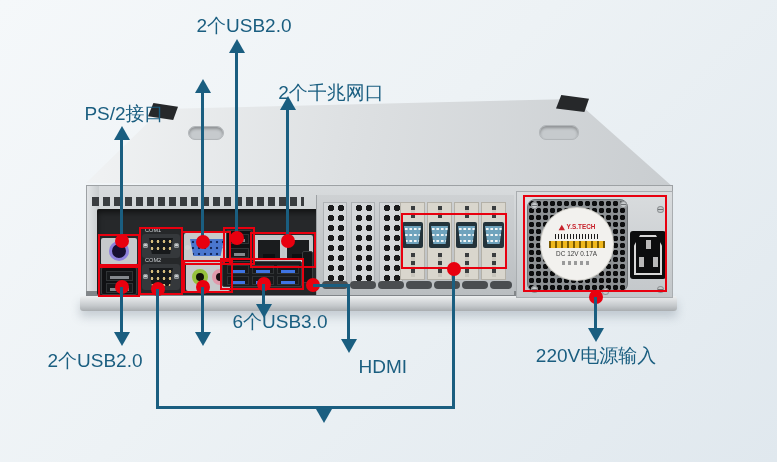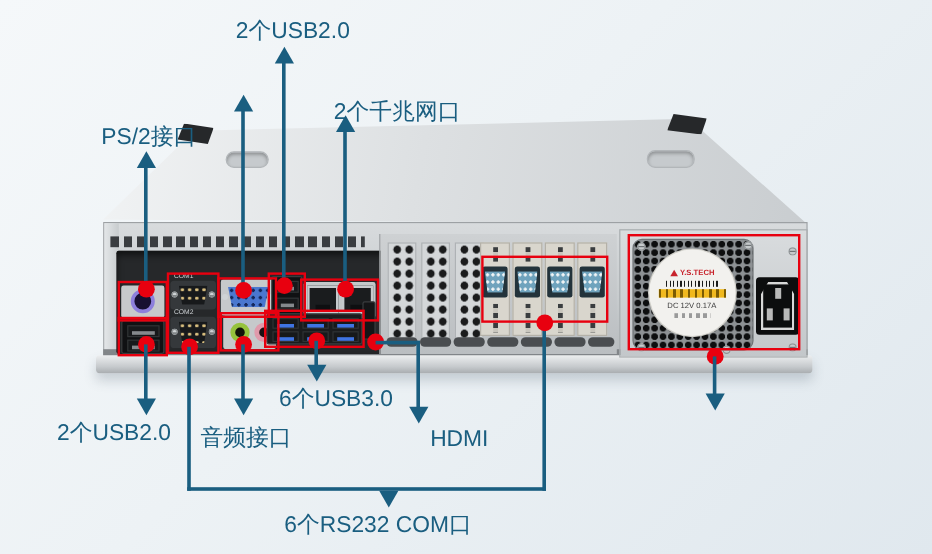--- a/index.html
+++ b/index.html
@@ -316,18 +316,17 @@
   <div class="abs arr down" style="left:316px;top:409px;"></div>
 
   <div class="abs dot" style="left:589px;top:290px;"></div>
   <div class="abs aline" style="left:594px;top:297px;width:3px;height:33px;"></div>
   <div class="abs arr down" style="left:588px;top:328px;"></div>
 
   <div class="abs callout-label" style="left:160px;top:13px;width:168px;">2个USB2.0</div>
   <div class="abs callout-label" style="left:246px;top:80px;width:170px;">2个千兆网口</div>
   <div class="abs callout-label" style="left:44px;top:101px;width:160px;">PS/2接口</div>
   <div class="abs callout-label" style="left:15px;top:348px;width:160px;">2个USB2.0</div>
-  <div class="abs callout-label" style="left:125px;top:352px;width:160px;">音频接口</div>
-  <div class="abs callout-label" style="left:200px;top:319px;width:160px;">6个USB3.0</div>
+  <div class="abs callout-label" style="left:200px;top:309px;width:160px;">6个USB3.0</div>
   <div class="abs callout-label" style="left:292px;top:356px;width:115px;text-align:right;">HDMI</div>
-  <div class="abs callout-label" style="left:210px;top:424px;width:210px;">6个RS232 COM口</div>
+  <div class="abs callout-label" style="left:521px;top:343px;width:150px;">220V电源输入</div>
 
 </div>
 
 </body></html>

